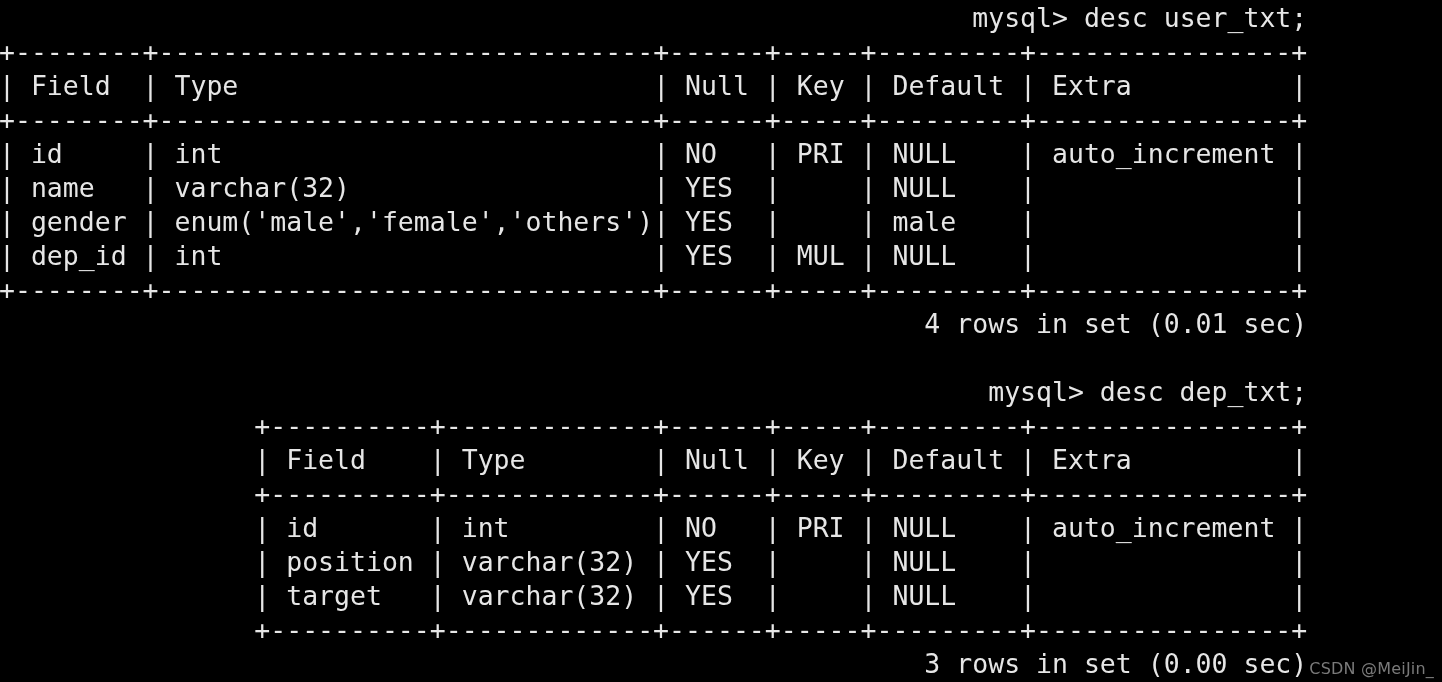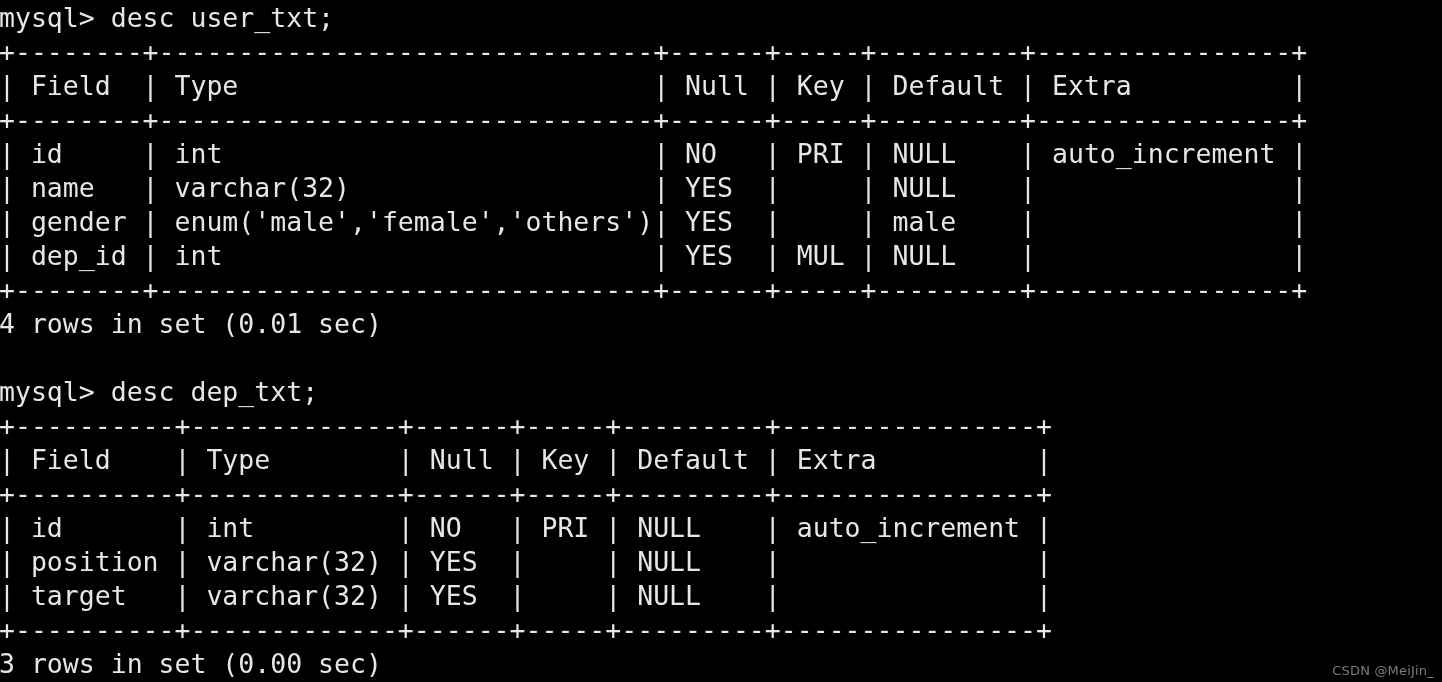--- a/index.html
+++ b/index.html
@@ -28,27 +28,28 @@
     padding: 0;
     font-family: "DejaVu Sans Mono", "Liberation Mono", monospace;
     font-size: 26.5px;
     line-height: 34px;
     letter-spacing: 0px;
     color: #e6e6e6;
     white-space: pre;
     position: absolute;
     left: -1px;
     top: 1px;
+    text-align: right;
   }
   .watermark {
     position: absolute;
     right: 8px;
     bottom: 4px;
     font-family: "DejaVu Sans", "Liberation Sans", sans-serif;
-    font-size: 13px;
+    font-size: 16px;
     color: #7a7a7a;
     letter-spacing: 0.2px;
     white-space: pre;
   }
 </style>
 </head>
 <body>
 
 <div id="terminal">
   <pre class="term-output">mysql&gt; desc user_txt;

